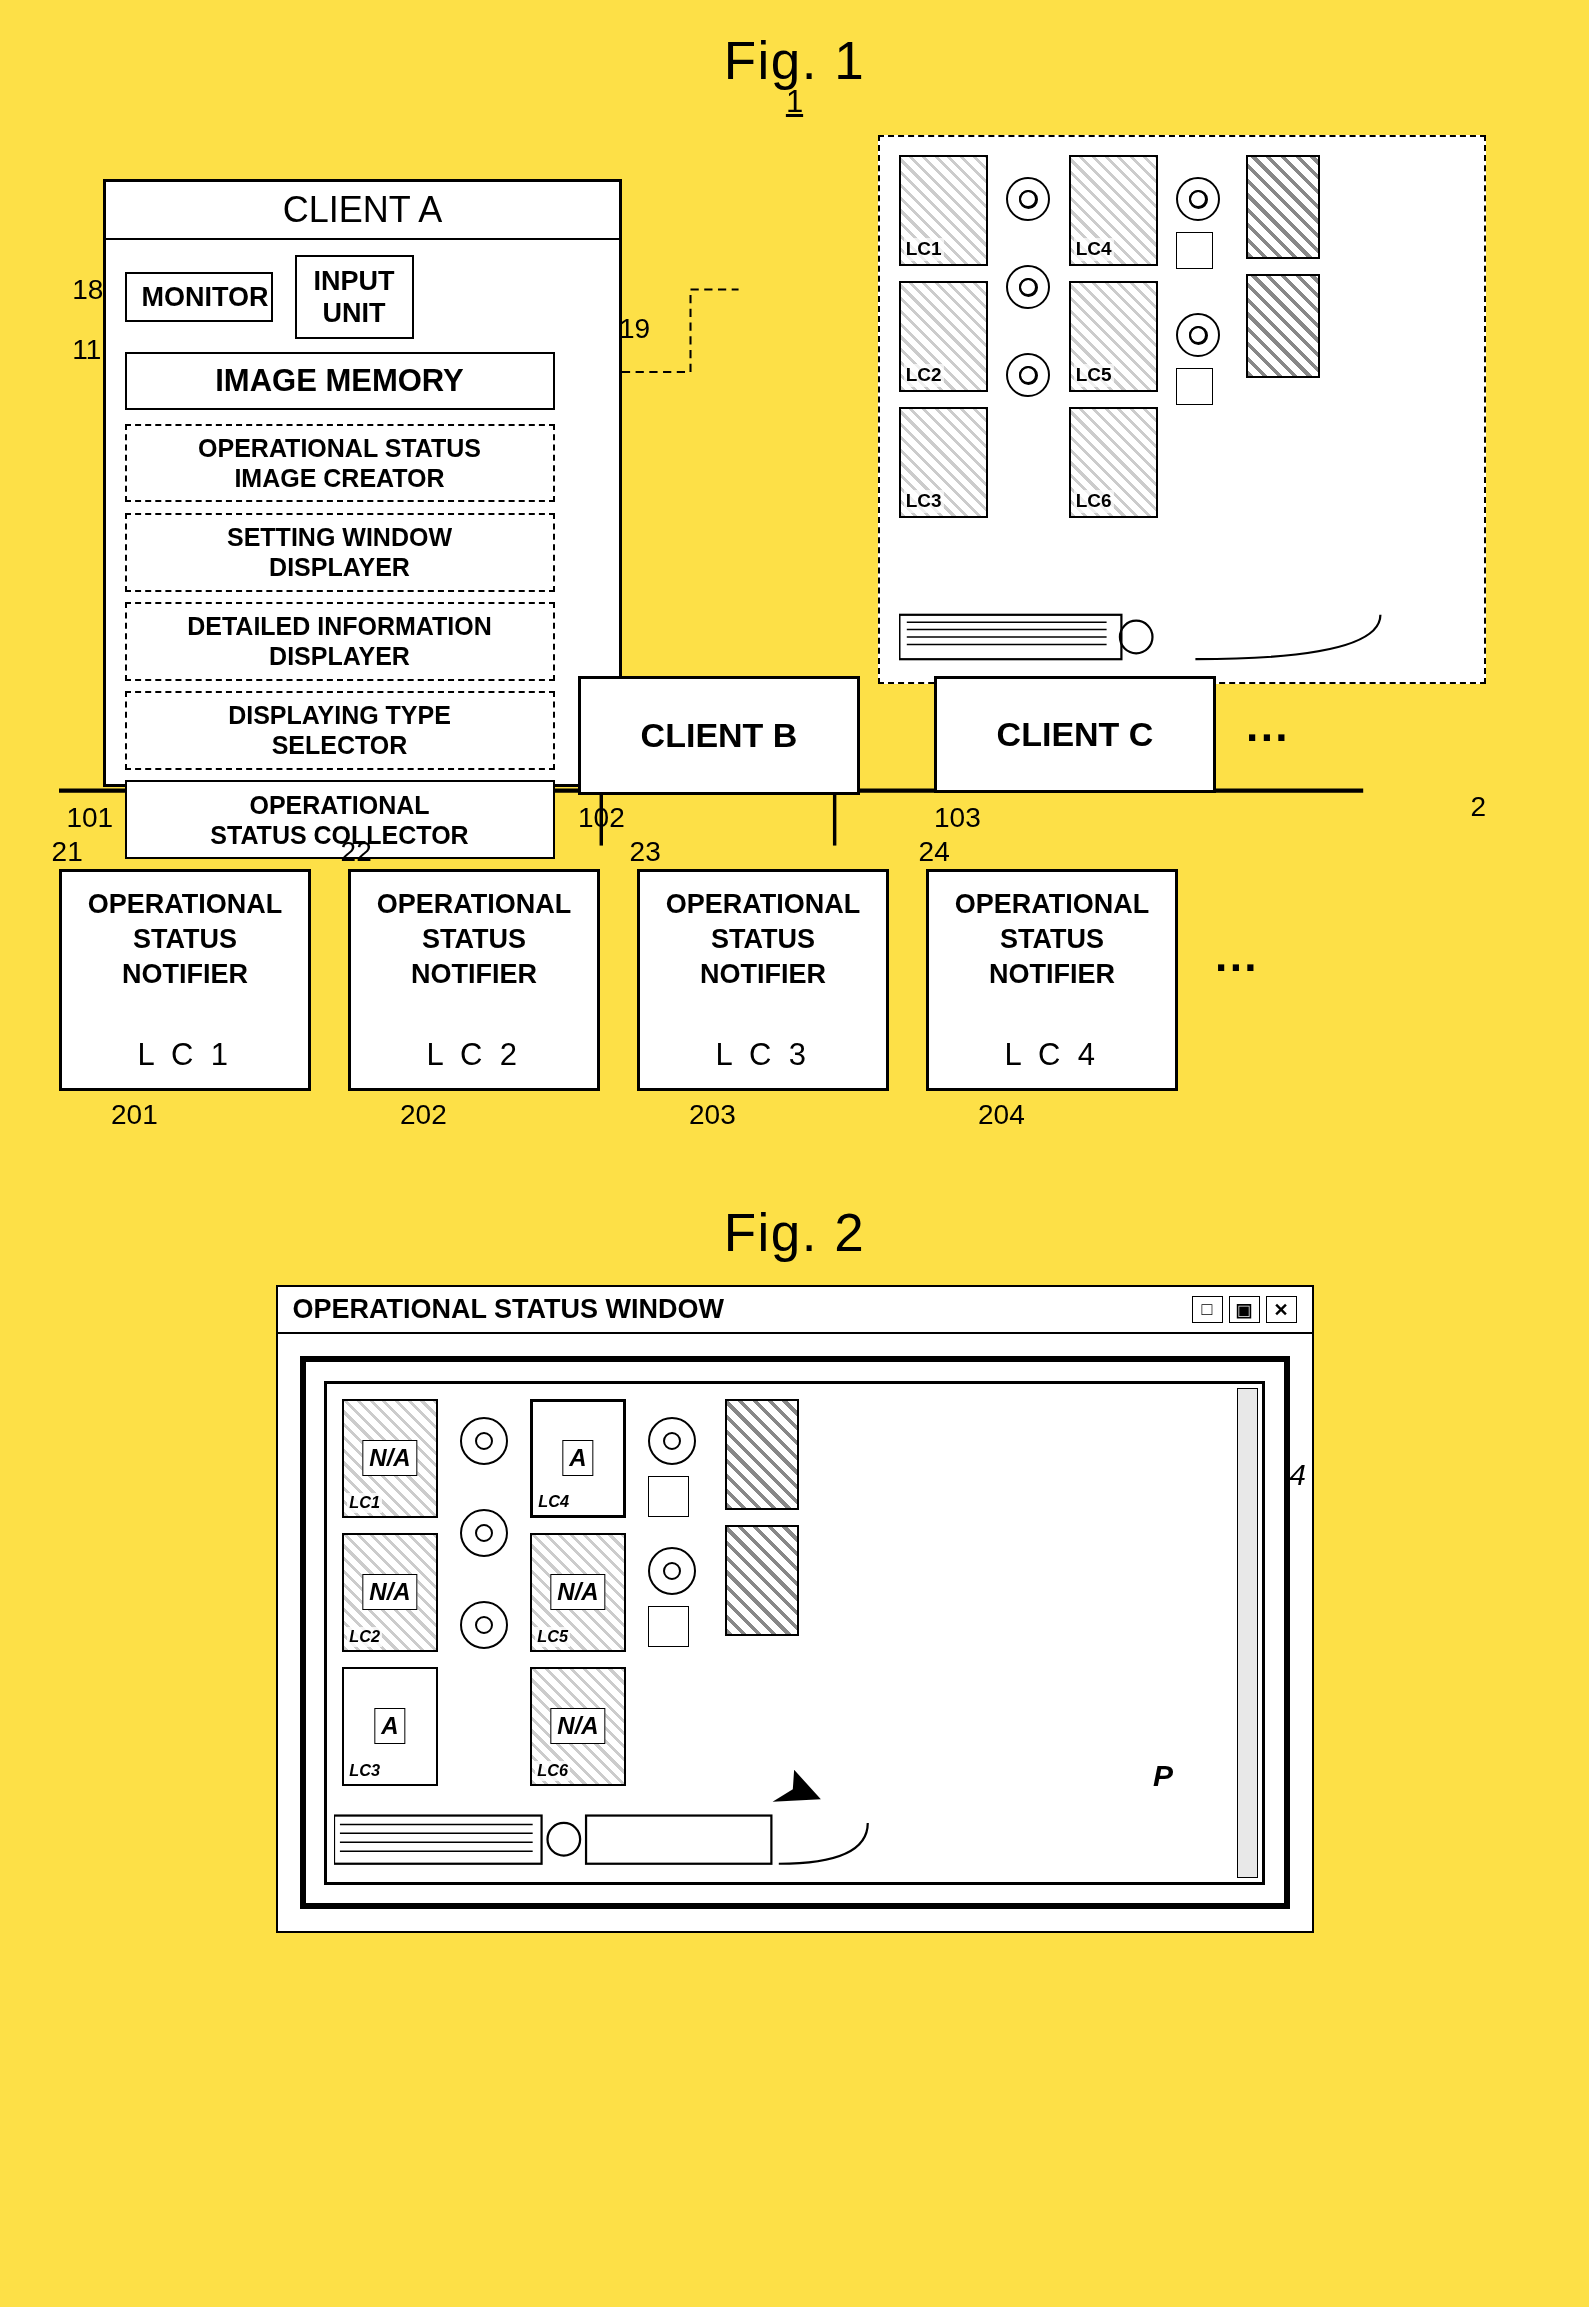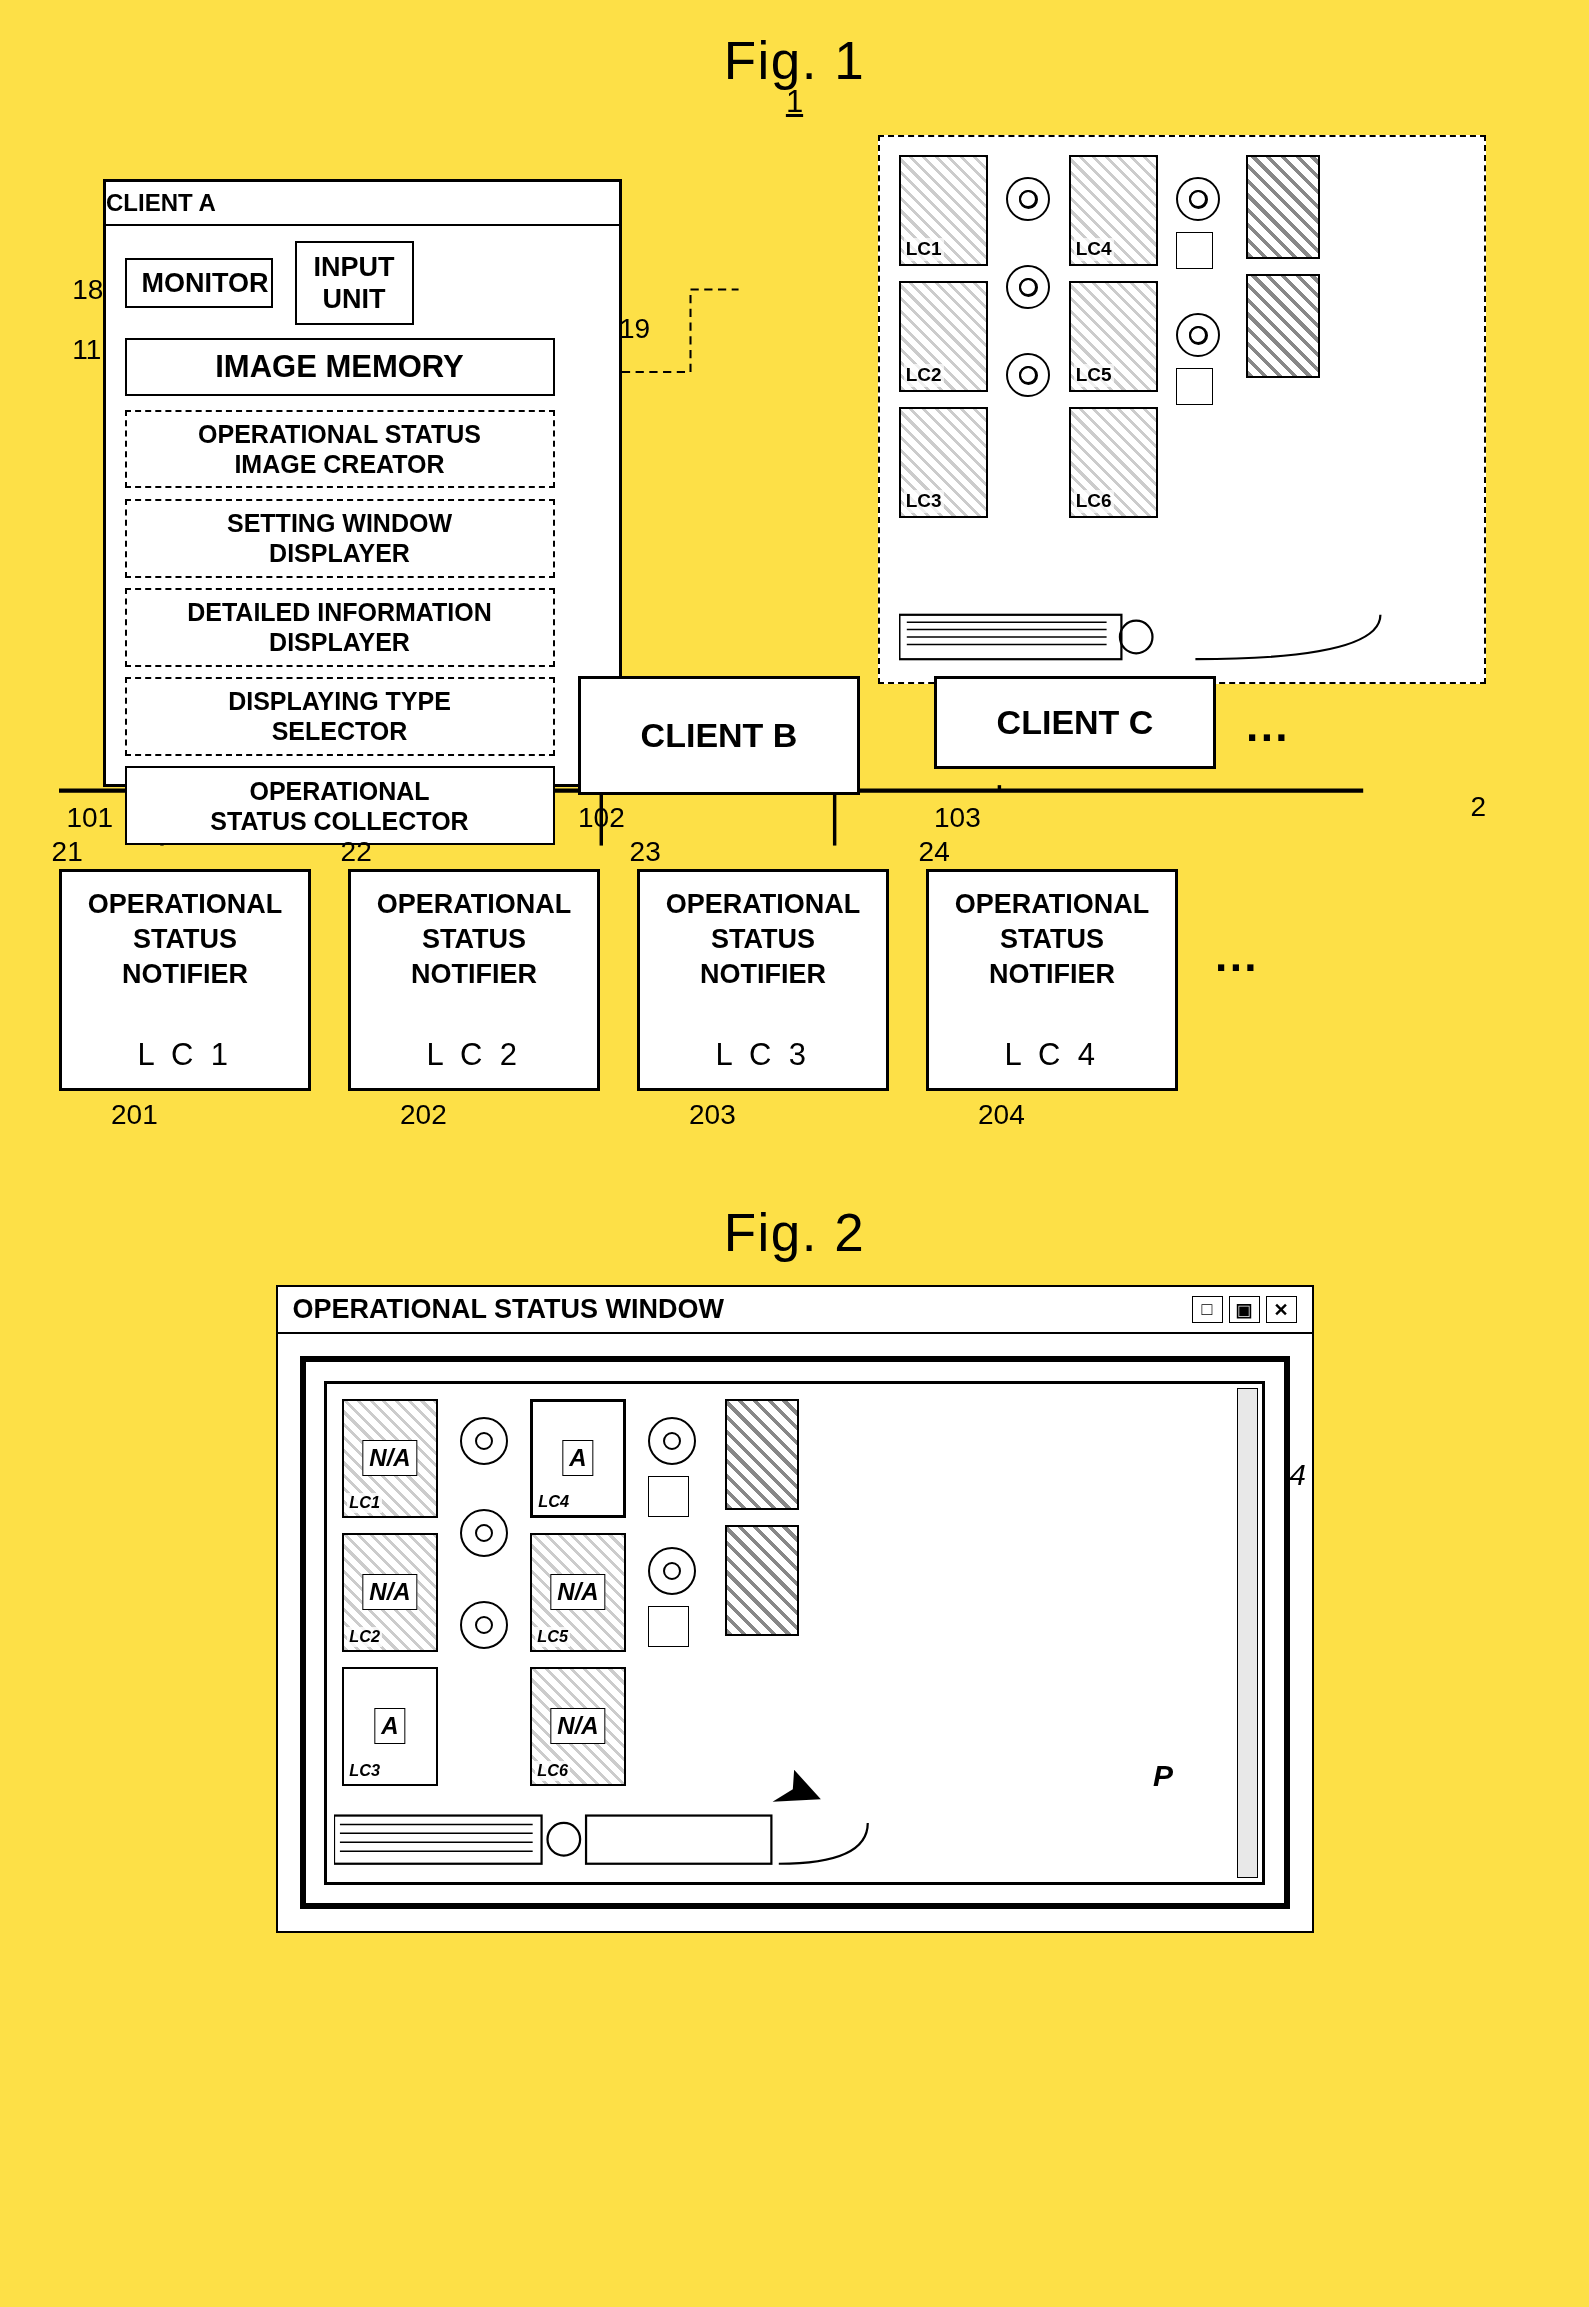--- a/index.html
+++ b/index.html
@@ -41,23 +41,23 @@
       position: absolute;
       left: 44px;
       top: 44px;
       width: 519px;
       height: 608px;
       border: 3px solid #000;
       background: #fff;
     }
 
     .client-a-label {
-      text-align: left;
-      font-size: 24px;
-      font-weight: bold;
+      text-align: center;
+      font-size: 36px;
+      font-weight: normal;
       padding: 7.4px 0;
       border-bottom: 2.2px solid #000;
     }
 
     .client-a-inner {
       padding: 15px 18.5px;
       position: relative;
     }
 
     .monitor-input-row {
@@ -202,21 +202,21 @@
       font-size: 34px;
       font-weight: bold;
       background: #fff;
     }
 
     .client-c-box {
       position: absolute;
       left: 875px;
       top: 541px;
       width: 282px;
-      height: 93px;
+      height: 117px;
       border: 3px solid #000;
       display: flex;
       align-items: center;
       justify-content: center;
       font-size: 34px;
       font-weight: bold;
       background: #fff;
     }
 
     .dots-label {

